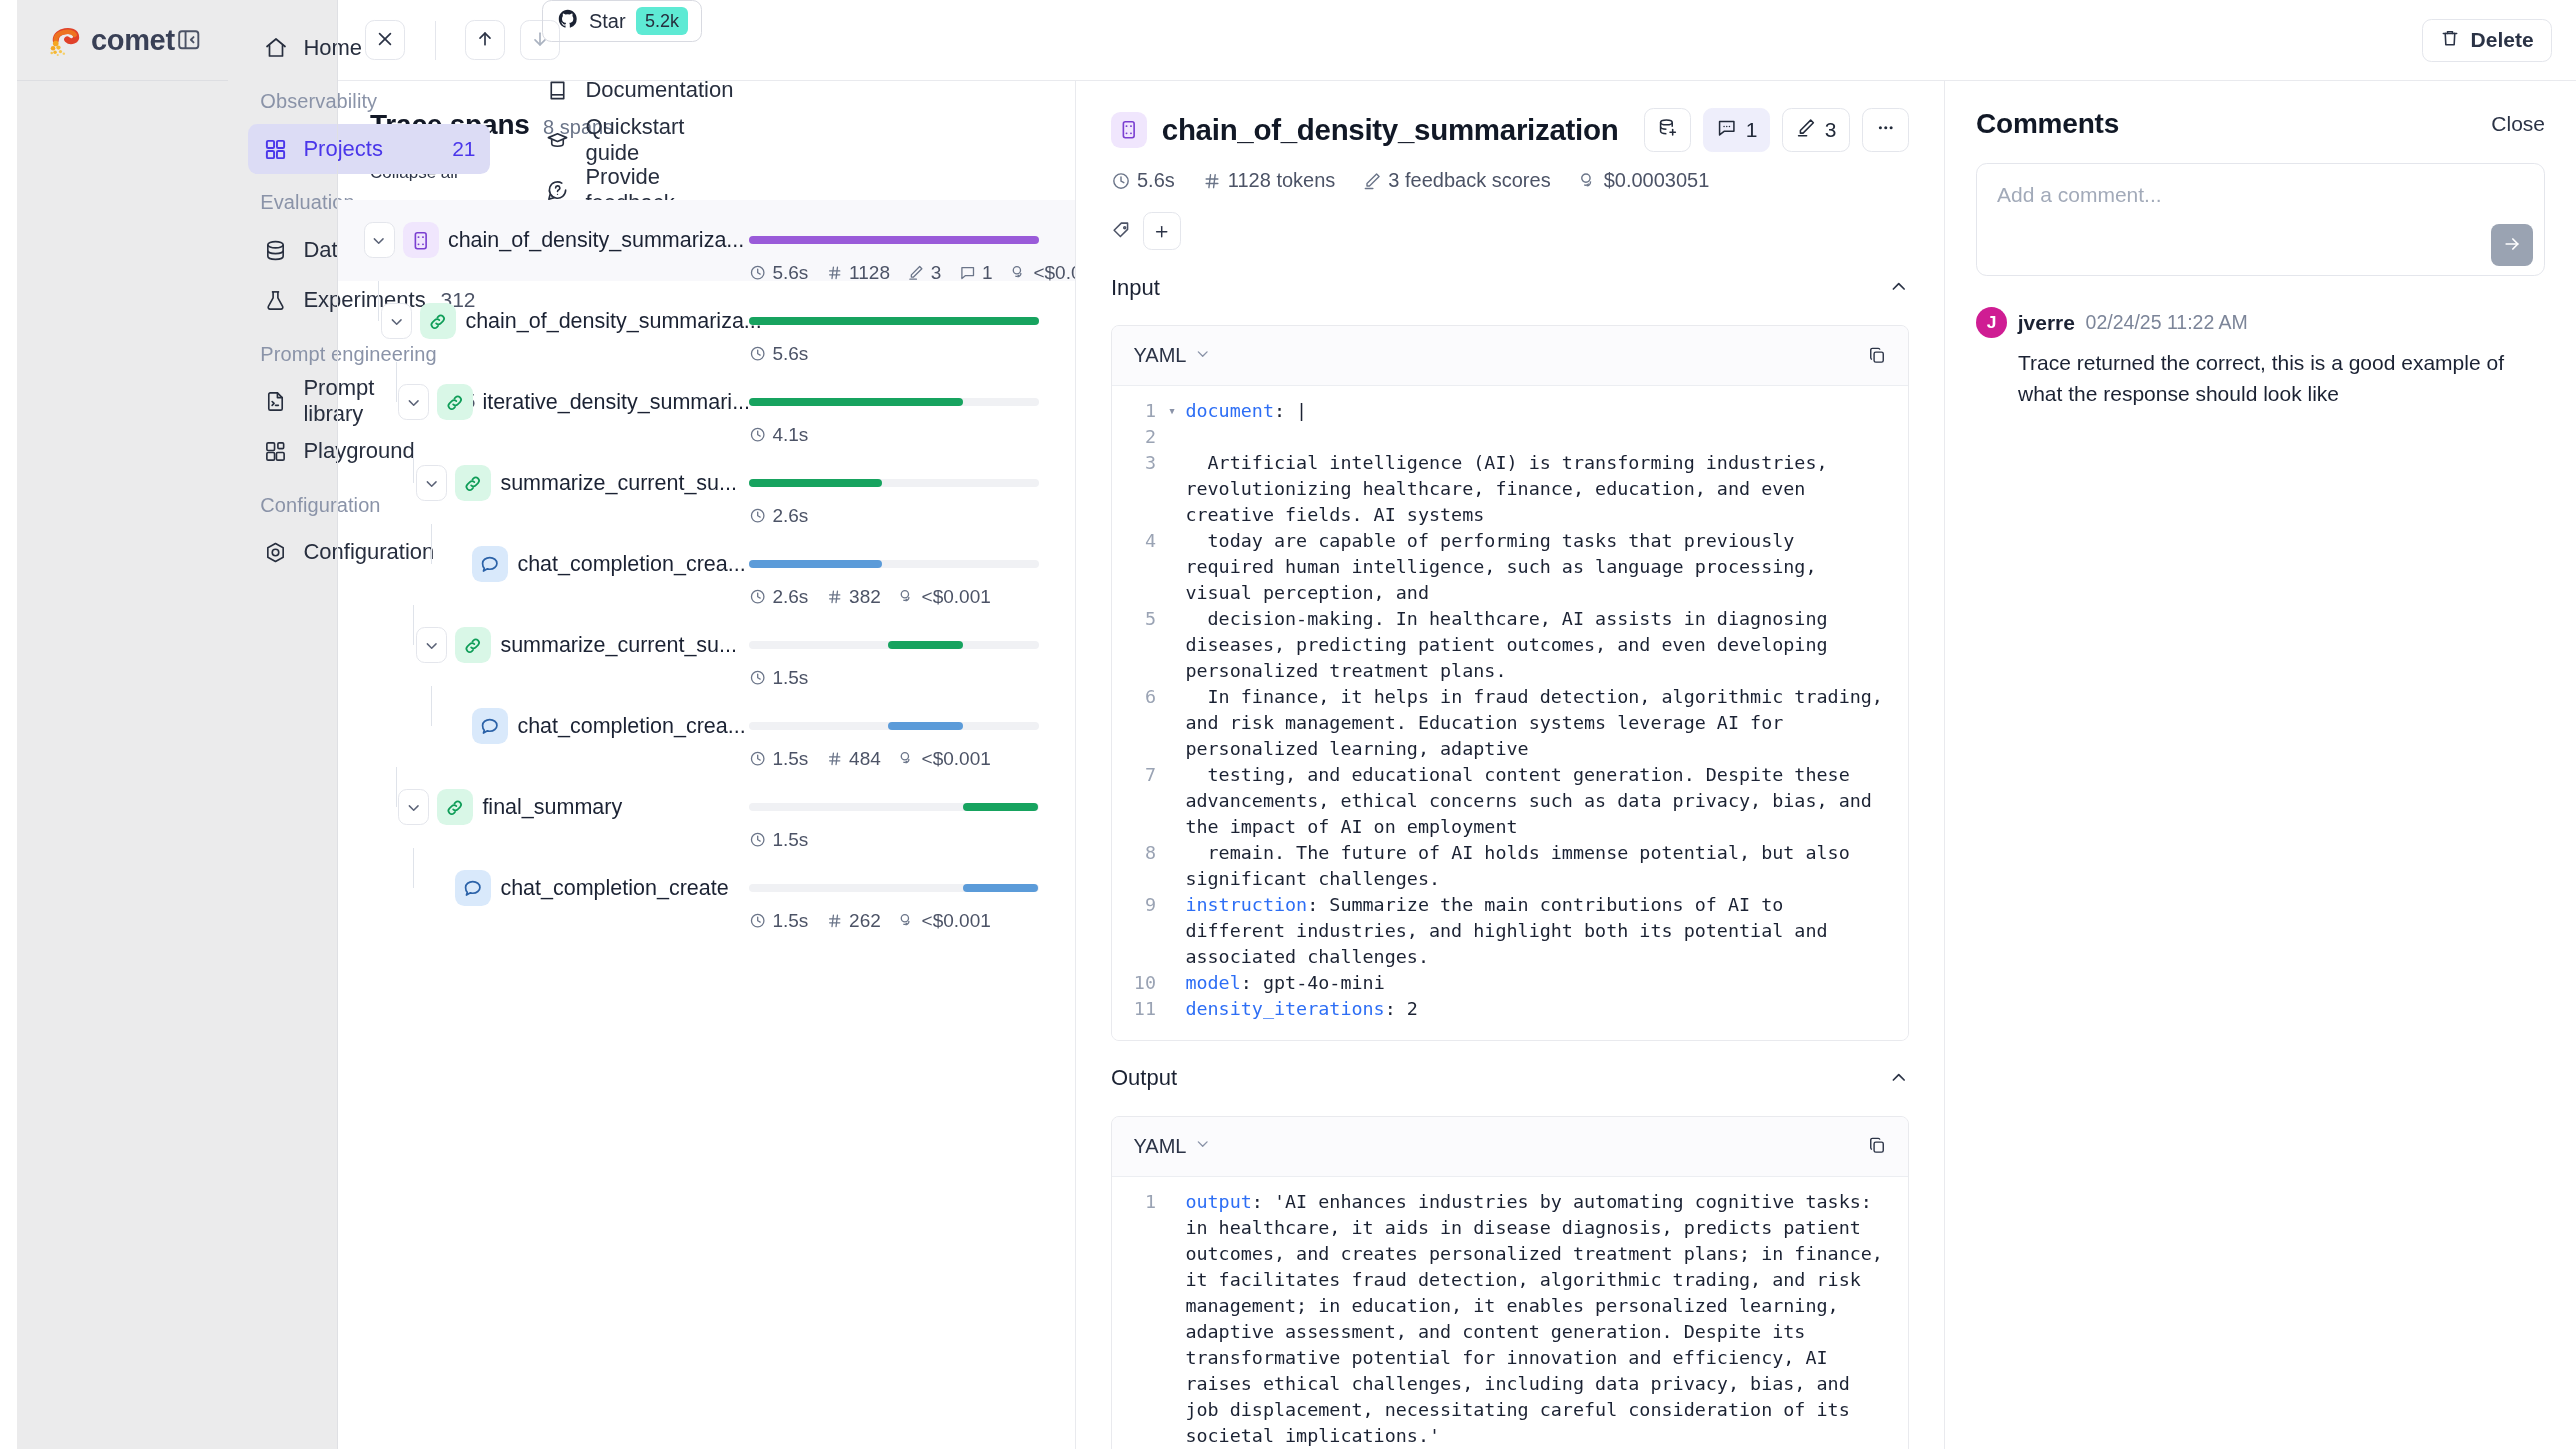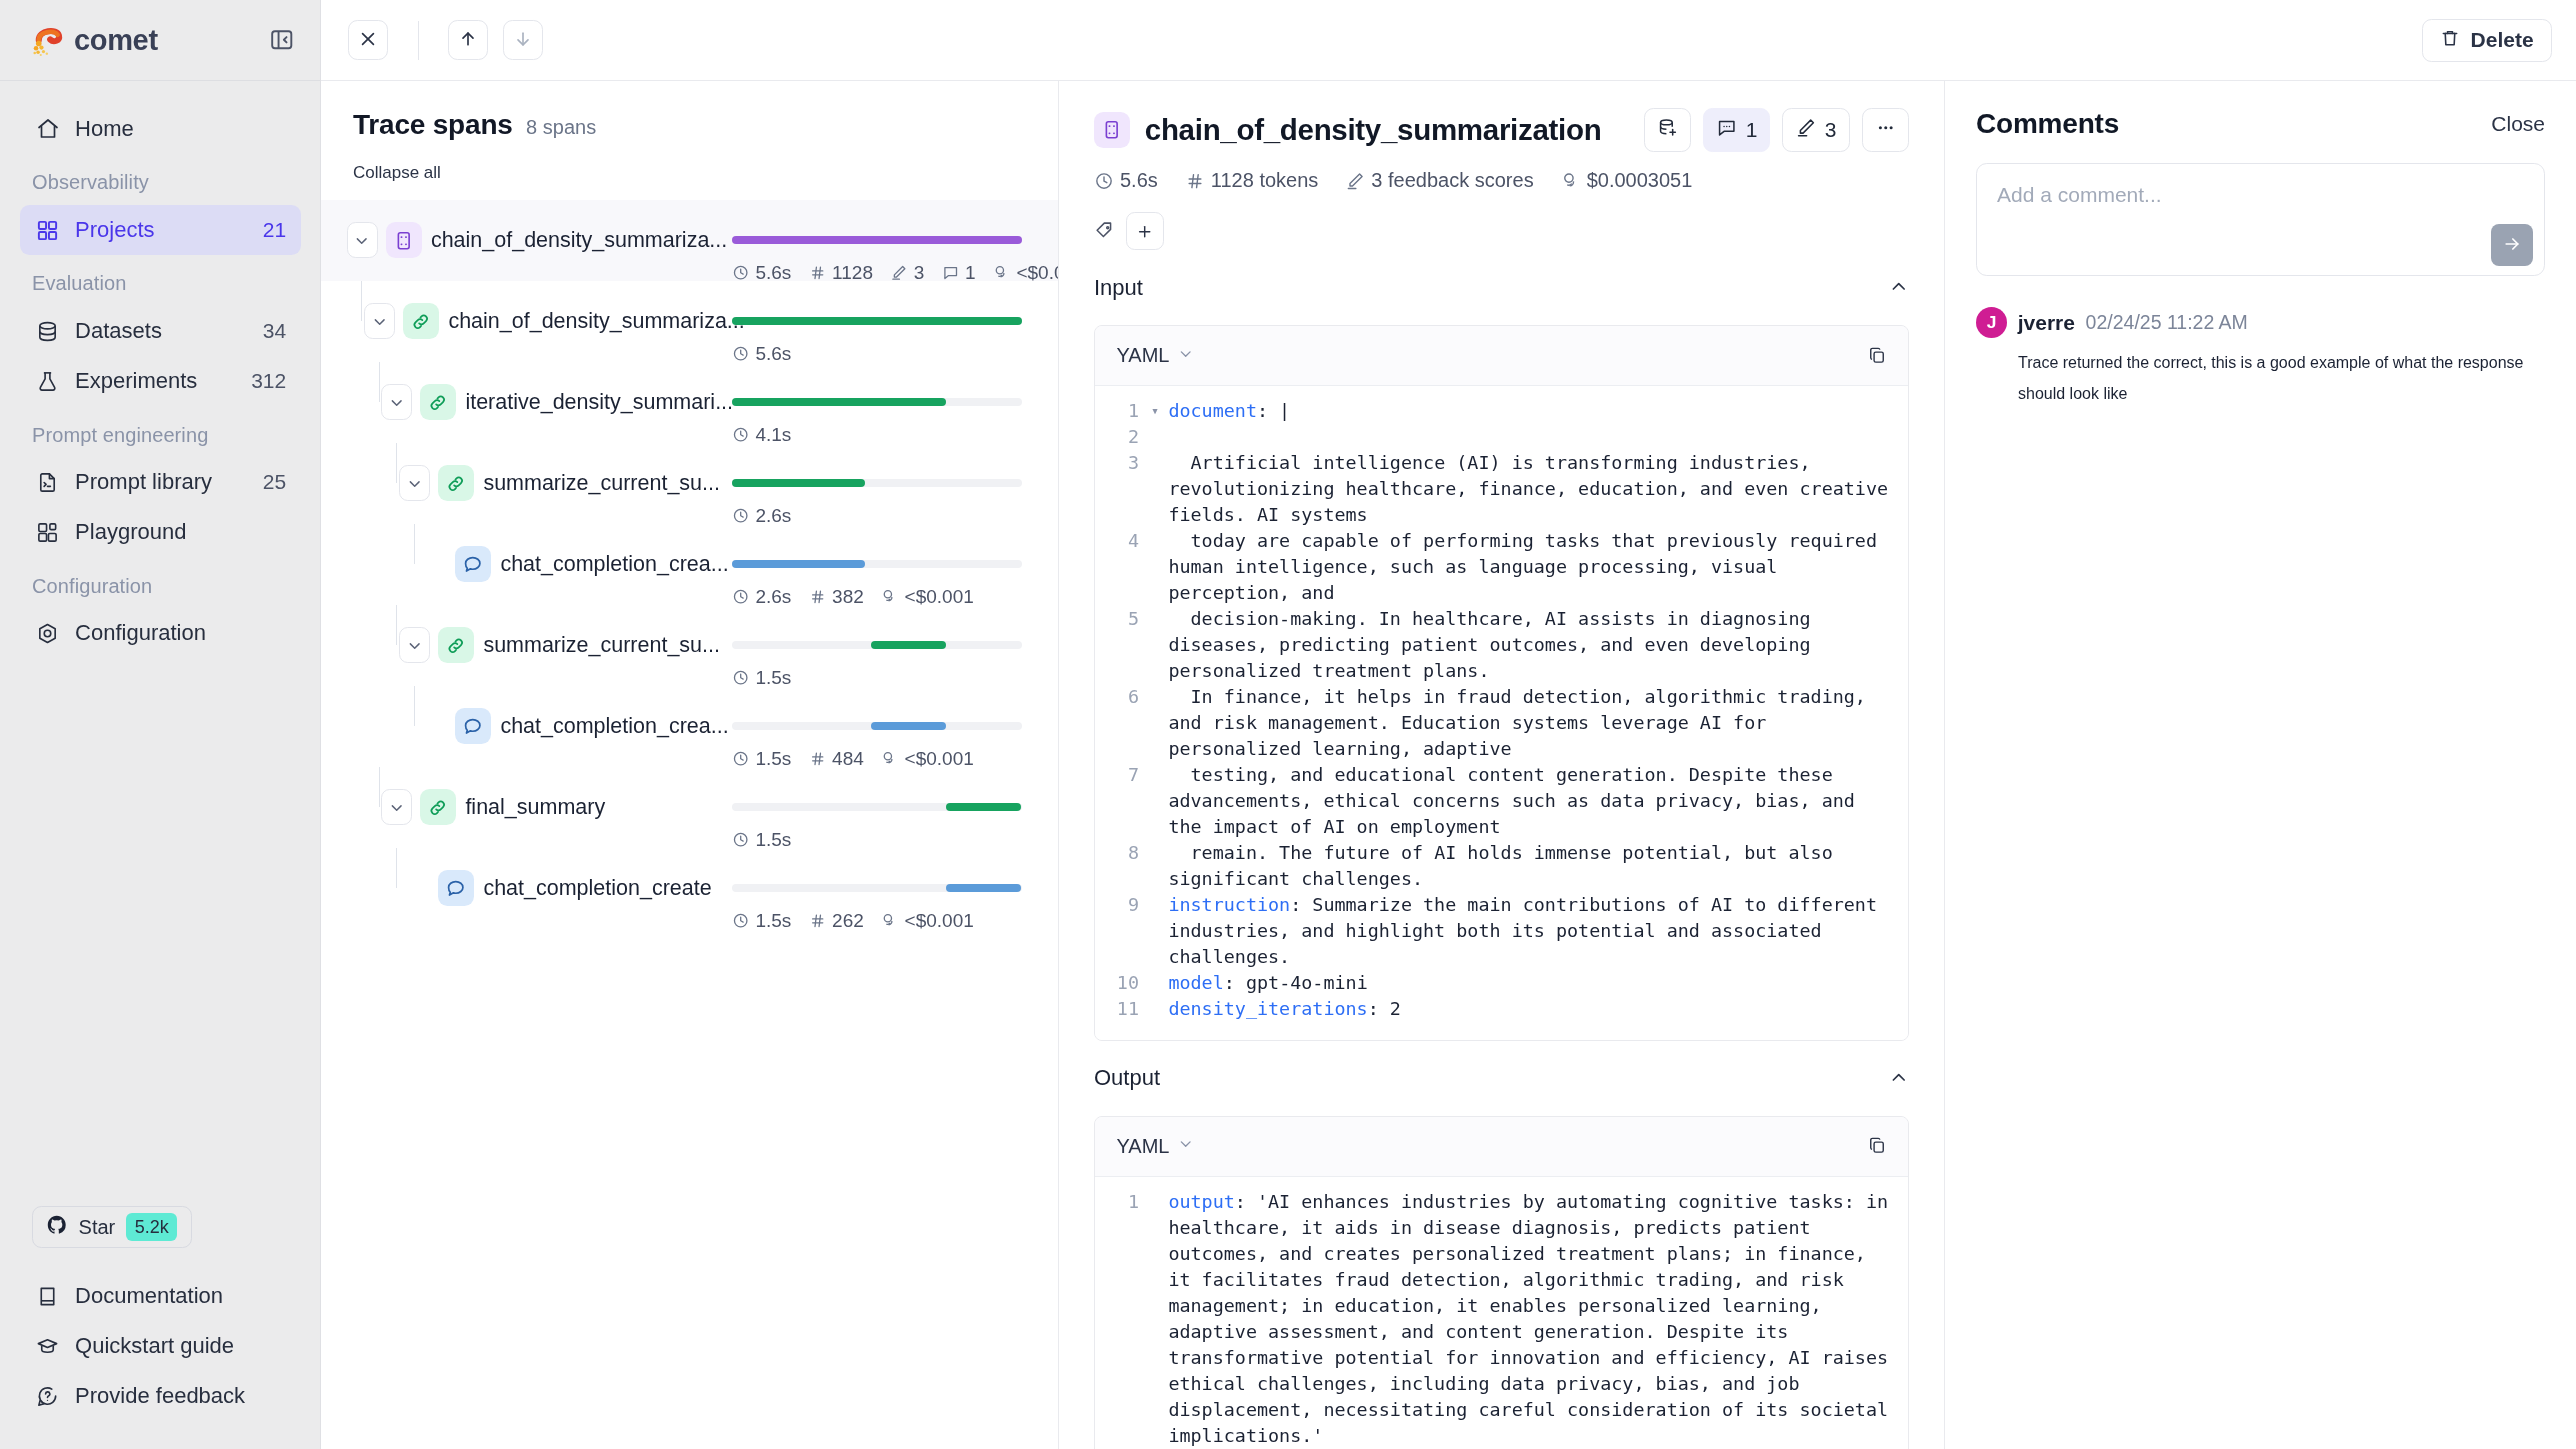--- a/index.html
+++ b/index.html
@@ -9,22 +9,23 @@
     background: #ffffff;
     overflow: hidden;
     -webkit-font-smoothing: antialiased;
   }
   .app { display: flex; width: 2576px; height: 1449px; }
 
   
   .sidebar {
     width: 321px; height: 1449px; flex: 0 0 321px;
     background: #ebebec;
-    display: flex; flex-direction: column;
+    display: flex; flex-direction: row;
     position: relative;
+    margin-left: 17px;
   }
   .sidebar::after {
     content:""; position:absolute; right:0; top:0; width:0.7px; height:100%;
     background:#dfe0e4;
   }
   .brand {
     height: 81px; display:flex; align-items:center; padding: 0 25.5px 0 29.5px;
     justify-content: space-between;
     border-bottom: 0.7px solid #dddee2;
   }
@@ -147,21 +148,21 @@
   .cm-title { font-size:28px; font-weight:700; color:#111826; letter-spacing:-0.2px; }
   .cm-close { margin-left:auto; font-size:21px; color:#2b3346; cursor:pointer; }
   .cm-box { margin-top:23px; border:0.7px solid #e4e6ec; border-radius:10.7px; height:113px; position:relative; padding: 19px 20px; }
   .cm-placeholder { font-size:21px; color:#a2aab9; }
   .cm-send { position:absolute; right:10.7px; bottom:9.4px; width:42px; height:42px; border-radius:8px; background:#9aa3b2; display:flex; align-items:center; justify-content:center; cursor:pointer; }
   .cm-item { margin-top:31px; }
   .cm-author-row { display:flex; align-items:center; gap:10.7px; }
   .avatar { width:31px;height:31px;border-radius:50%;background:#cf1d93;color:#fff;display:flex;align-items:center;justify-content:center;font-size:17.4px;font-weight:700; }
   .cm-author { font-size:21px; font-weight:700; color:#1b2233; }
   .cm-time { font-size:19.5px; color:#7c8599; }
-  .cm-text { margin-top:9.4px; padding-left:42px; font-size:16px; line-height:31px; color:#1b2233; }
+  .cm-text { margin-top:9.4px; padding-left:42px; font-size:21px; line-height:31px; color:#1b2233; }
 </style>
 </head>
 <body>
 
 <div class="app">
 
   <aside class="sidebar">
     <div class="brand">
       <div class="brand-left">
         <span>

